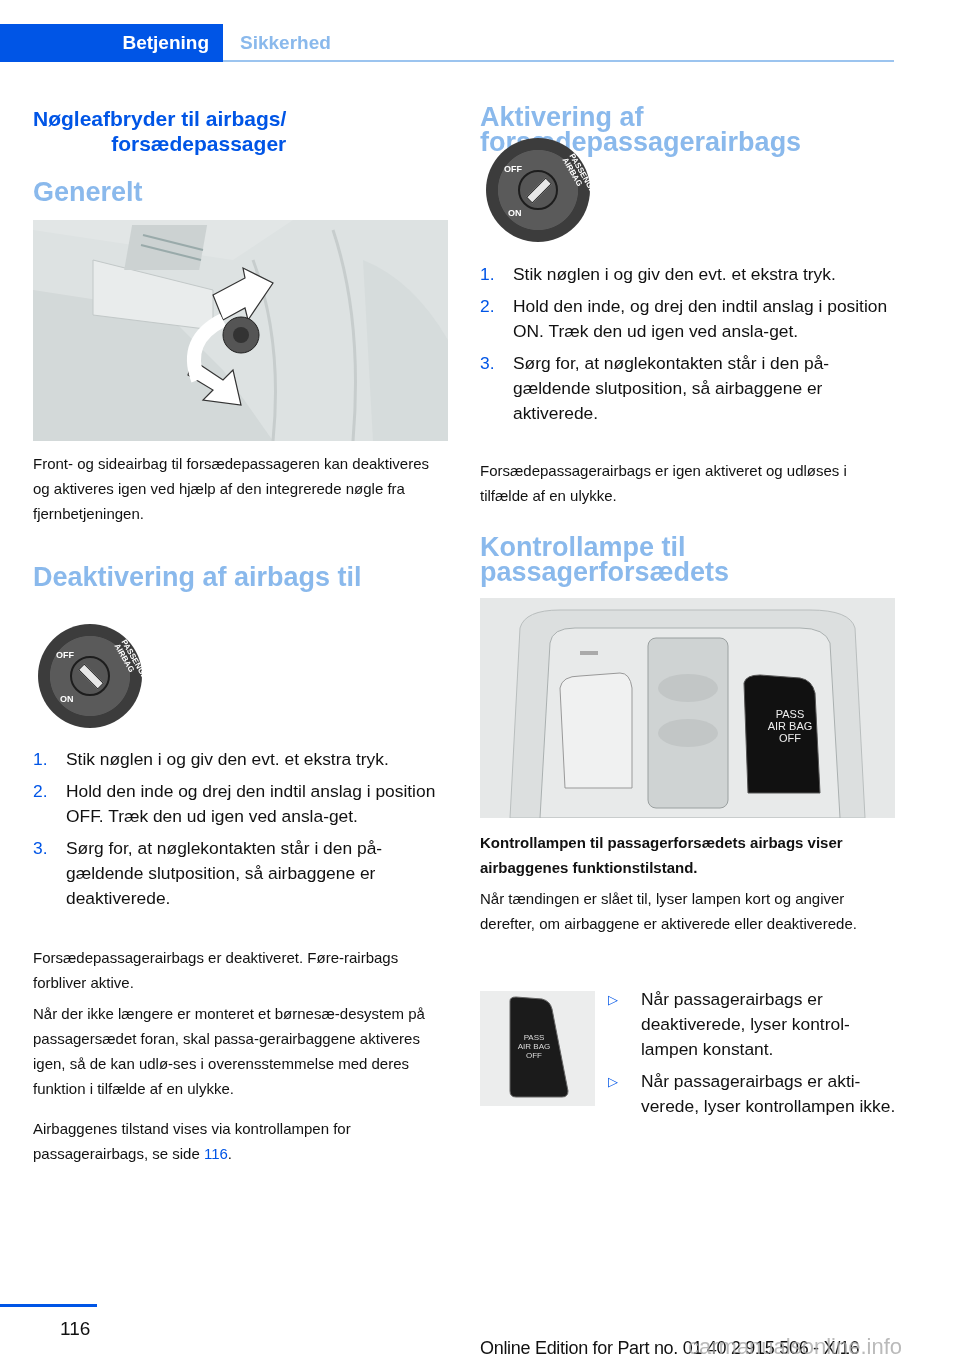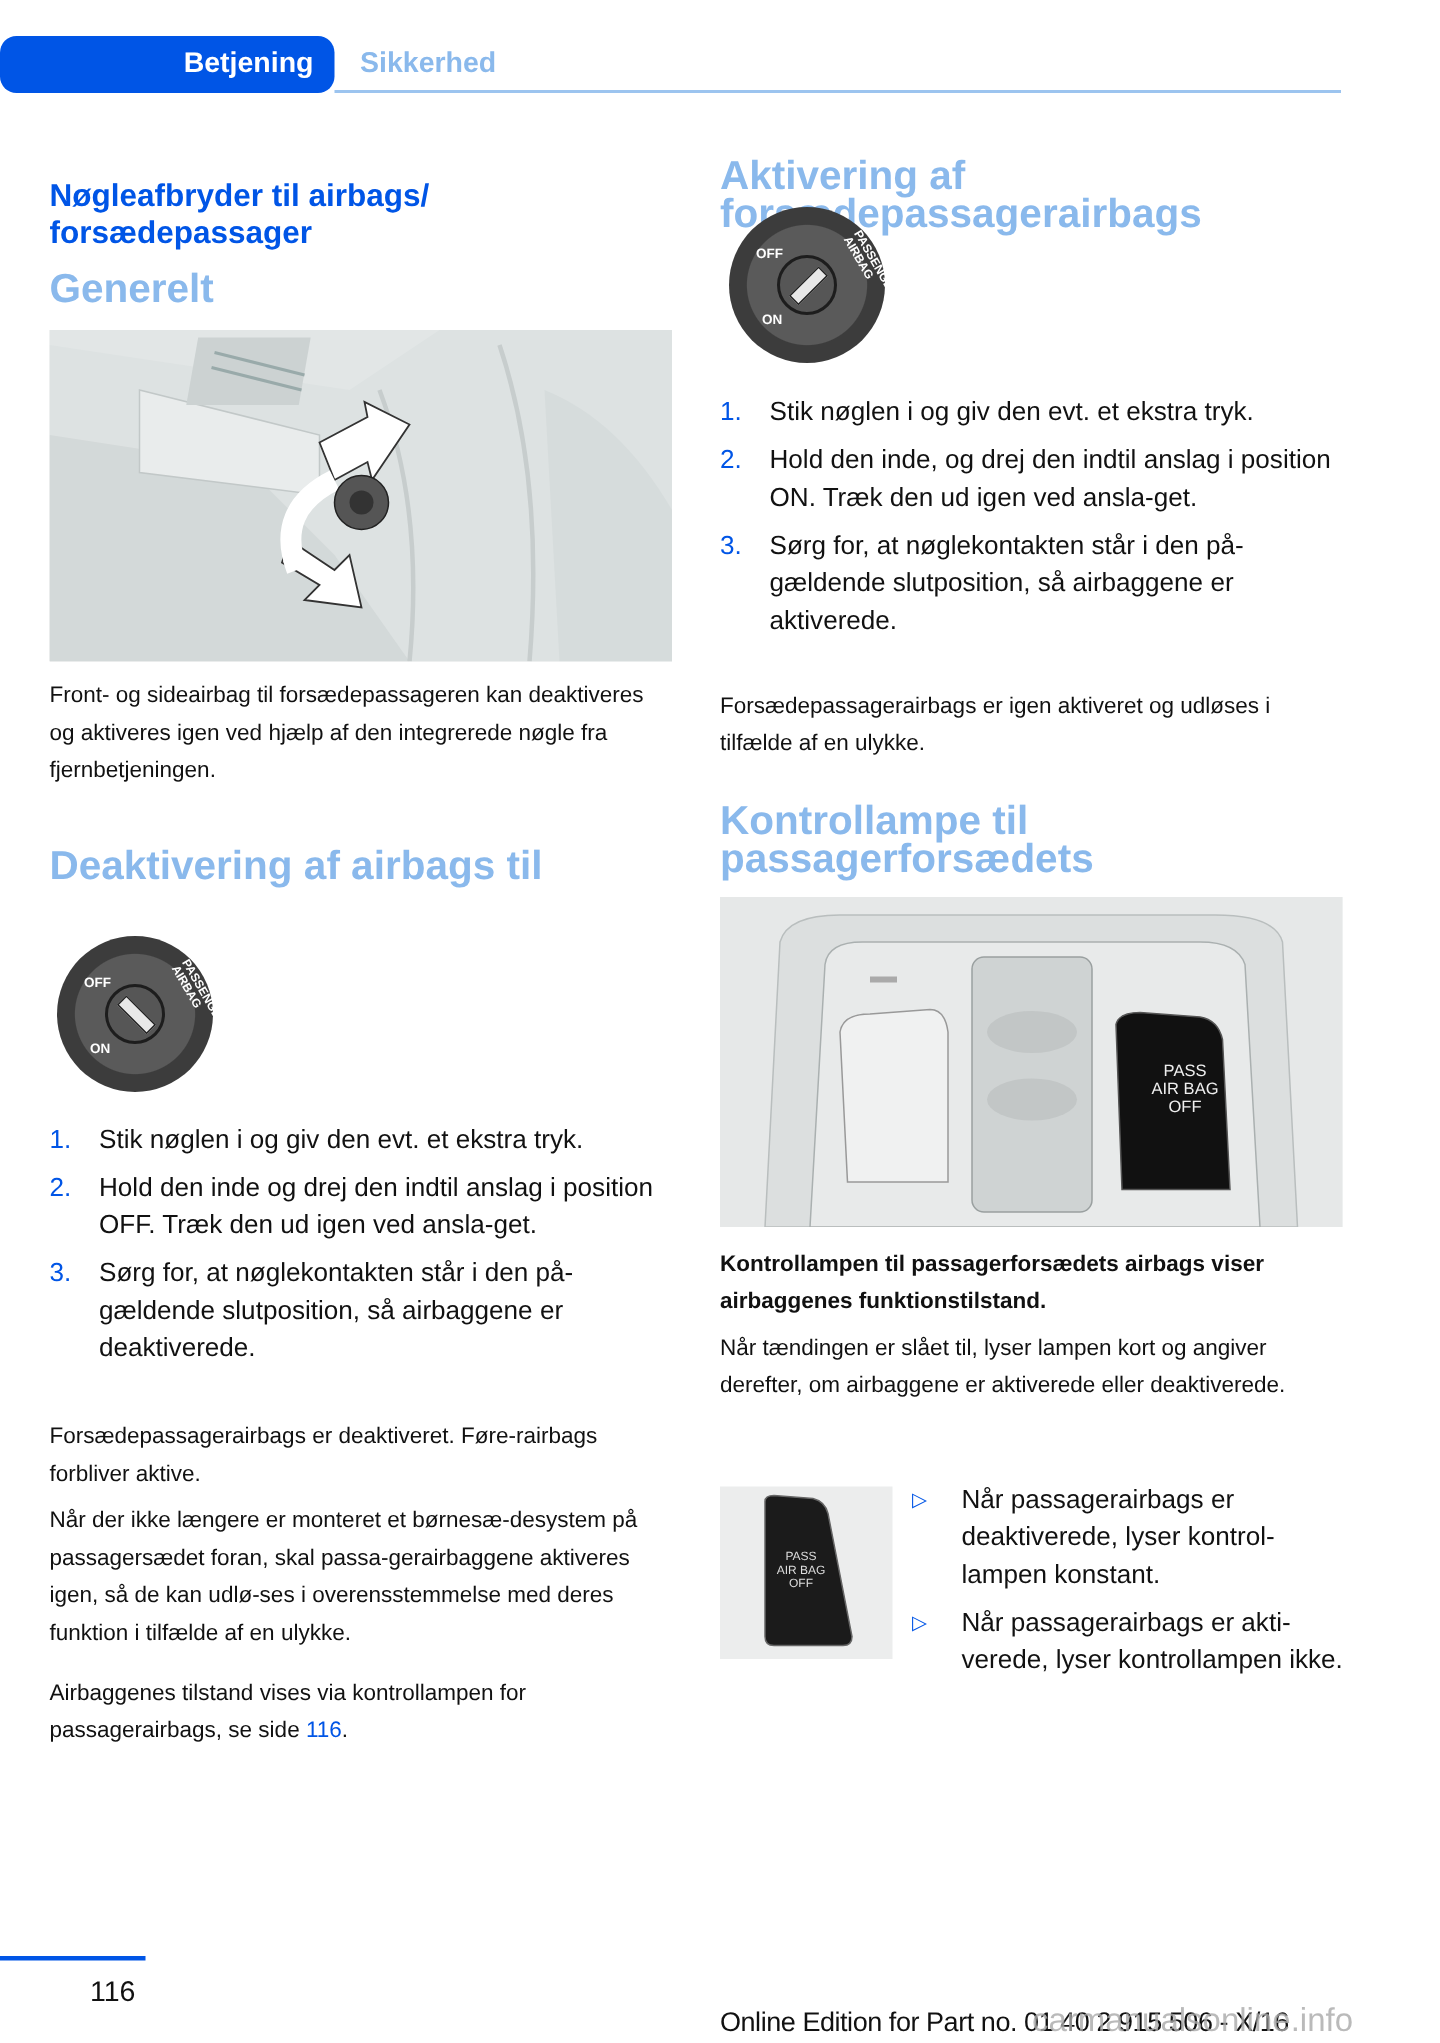--- a/index.html
+++ b/index.html
@@ -2,21 +2,21 @@
 <html><head>
 <meta charset="utf-8">
 <style>
   * { box-sizing: border-box; margin: 0; padding: 0; }
   html, body { width: 960px; height: 1362px; background: #ffffff; overflow: hidden; }
   body { position: relative; font-family: "Liberation Sans", "DejaVu Sans", sans-serif; color: #111; }
 
   
   .tabbar { position: absolute; left: 0; top: 24px; width: 894px; height: 38px; }
   .tab-active { position: absolute; left: 0; top: 0; width: 223px; height: 38px; background: #0055e6; color: #fff;
-    font-weight: bold; font-size: 19px; text-align: right; padding-right: 14px; line-height: 38px; border-radius: 11px; }
+    font-weight: bold; font-size: 19px; text-align: right; padding-right: 14px; line-height: 38px; }
   .tab-inactive { position: absolute; left: 240px; top: 0; height: 38px; line-height: 38px; color: #8ab9ec; font-weight: bold; font-size: 19px; }
   .tab-line { position: absolute; left: 223px; top: 36px; width: 671px; height: 2px; background: #9cc4ef; }
 
   .col { position: absolute; top: 0; }
   .col-left { left: 33px; width: 415px; }
   .col-right { left: 480px; width: 415px; }
 
   .h1 { position: absolute; color: #0055e6; font-weight: bold; font-size: 21px; line-height: 25px; }
   .h2 { position: absolute; color: #8ab9ec; font-weight: bold; font-size: 27px; line-height: 25px; }
   .p { position: absolute; font-size: 15px; line-height: 25px; color: #111; }
@@ -47,21 +47,21 @@
 </head>
 <body>
 
 <div class="tabbar">
   <div class="tab-active">Betjening</div>
   <div class="tab-inactive">Sikkerhed</div>
   <div class="tab-line"></div>
 </div>
 
 <div class="col col-left">
-  <div class="h1" style="top:118px;">
+  <div class="h1" style="top:106px;text-align:right;">
     <div>Nøgleafbryder til airbags/</div>
     <div>forsædepassager</div>
   </div>
   <div class="h2" style="top:180px;">Generelt</div>
 
   <div class="illus" style="left:0; top:220px; width:415px; height:221px;">
     <svg width="415" height="221" viewBox="0 0 415 221">
       <rect width="415" height="221" fill="#e2e6e6"></rect>
       <path d="M0 10 L200 40 L260 0 L415 0 L415 221 L0 221Z" fill="#dde2e2"></path>
       <path d="M0 70 L130 90 L190 150 L240 221 L0 221Z" fill="#d3d9d9"></path>

